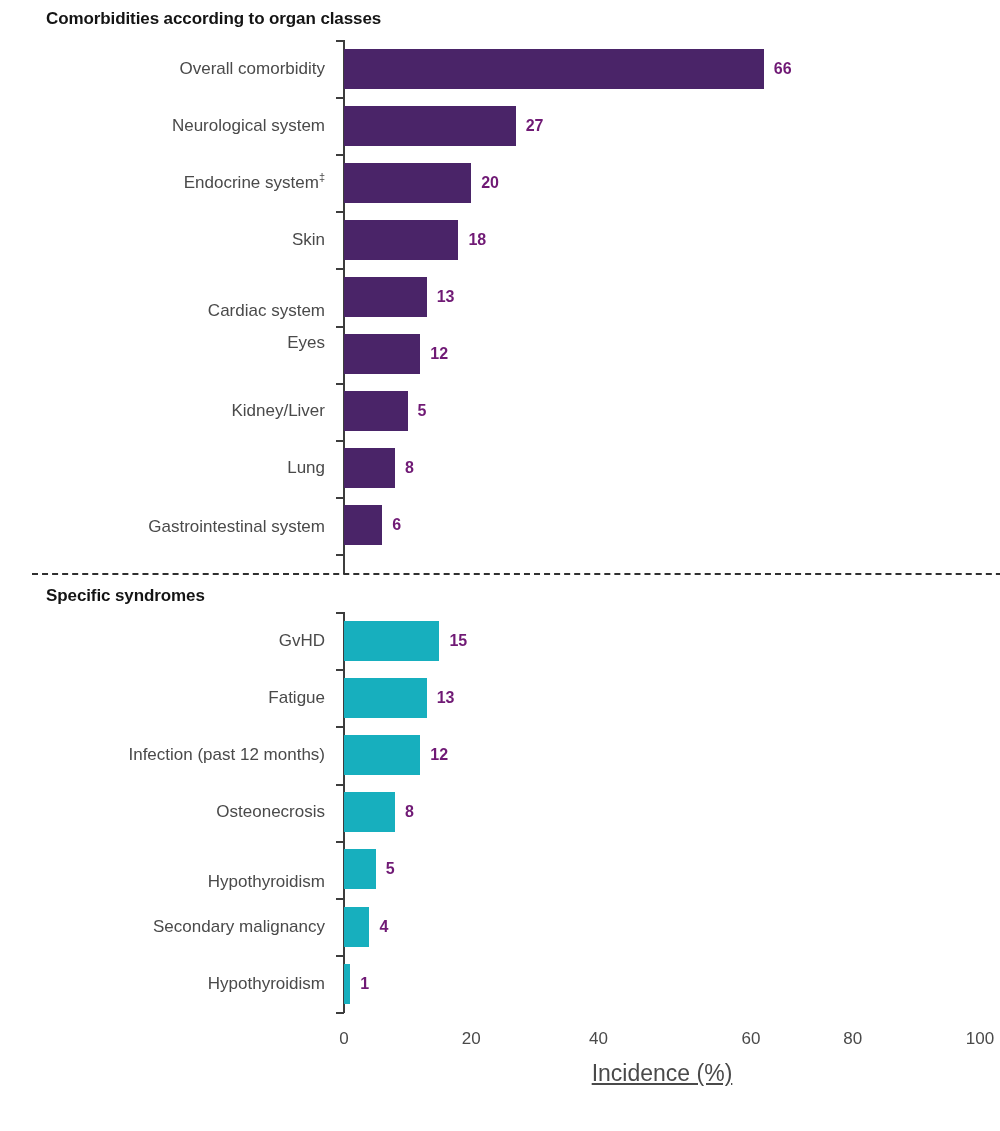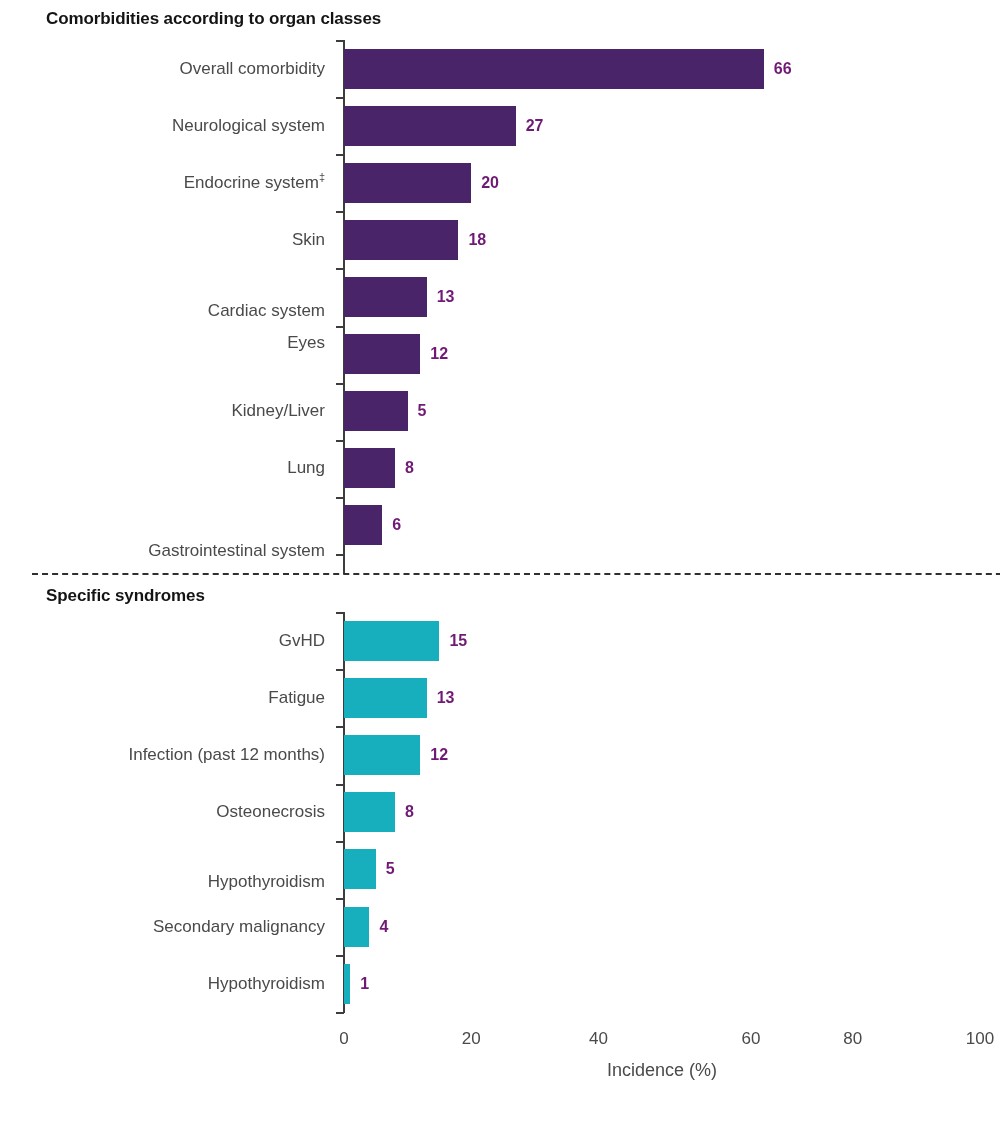--- a/index.html
+++ b/index.html
@@ -115,23 +115,24 @@
     font-size: 17px;
     color: #4a4a4a;
     transform: translateX(-50%);
     white-space: nowrap;
   }
   #xaxis-title {
     position: absolute;
     top: 1060px;
     left: 630px;
     transform: translateX(-50%);
-    font-size: 18px;
+    font-size: 23px;
     color: #4a4a4a;
     white-space: nowrap;
+    text-decoration: underline;
   }
 </style>
 </head>
 <body>
 
 <div id="chart-root">
 
   <div class="section-title" id="title-comorbidities">Comorbidities according to organ classes</div>
 
   <div class="section-title" id="title-syndromes">Specific syndromes</div>
@@ -185,21 +186,21 @@
         </div>
         <div class="row" style="top: 0px;">
           <div class="tick" style="top: 439.7px;"></div>
           <div class="cat-label" style="top: 459.25px;">Lung</div>
           <div class="bar purple" style="top: 448.25px; height: 40px; width: 50.88px;"></div>
           <div class="bar-value" style="left: 372.88px; top: 460.25px;">8</div>
         </div>
         <div class="row" style="top: 0px;">
           <div class="tick" style="top: 496.8px;"></div>
           <div class="tick" style="top: 553.9px;"></div>
-          <div class="cat-label" style="top: 542px;">Gastrointestinal system</div>
+          <div class="cat-label" style="top: 518px;">Gastrointestinal system</div>
           <div class="bar purple" style="top: 505.35px; height: 40px; width: 38.16px;"></div>
           <div class="bar-value" style="left: 360.16px; top: 517.35px;">6</div>
         </div>
         <div class="row" style="top: 0px;">
           <div class="tick" style="top: 612px;"></div>
           <div class="cat-label" style="top: 631.6px;">GvHD</div>
           <div class="bar teal" style="top: 620.6px; height: 40px; width: 95.4px;"></div>
           <div class="bar-value" style="left: 417.4px; top: 632.6px;">15</div>
         </div>
         <div class="row" style="top: 0px;">

